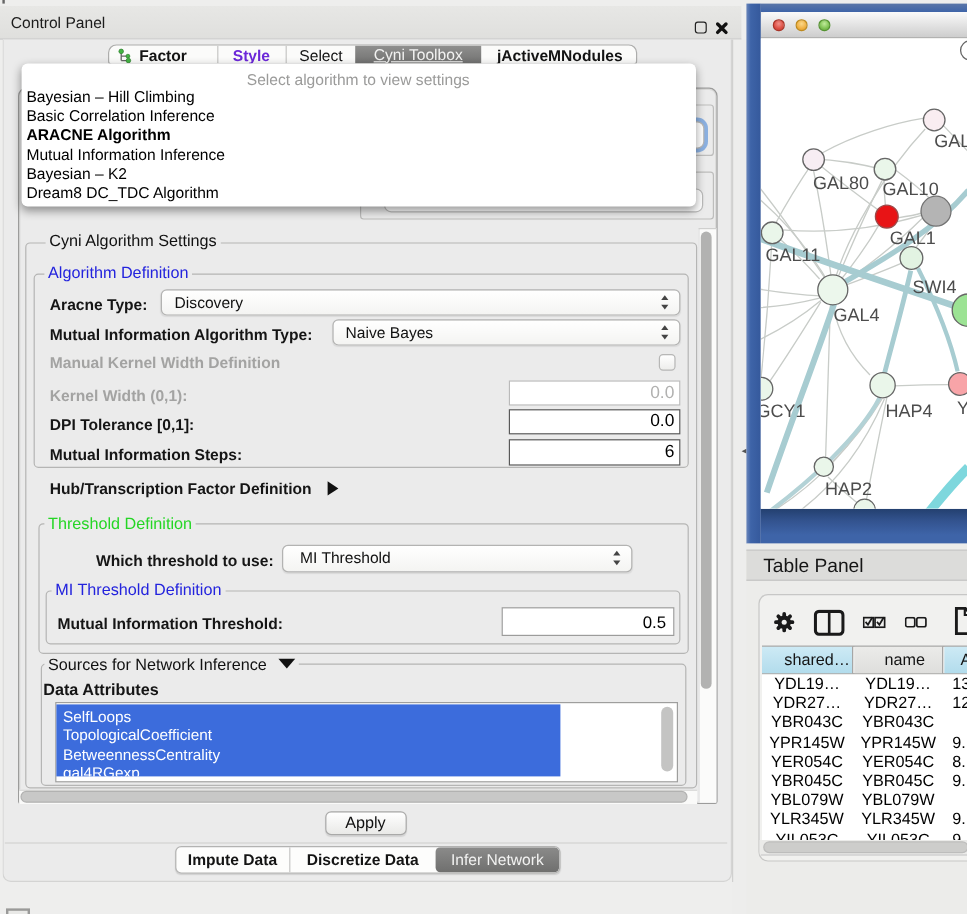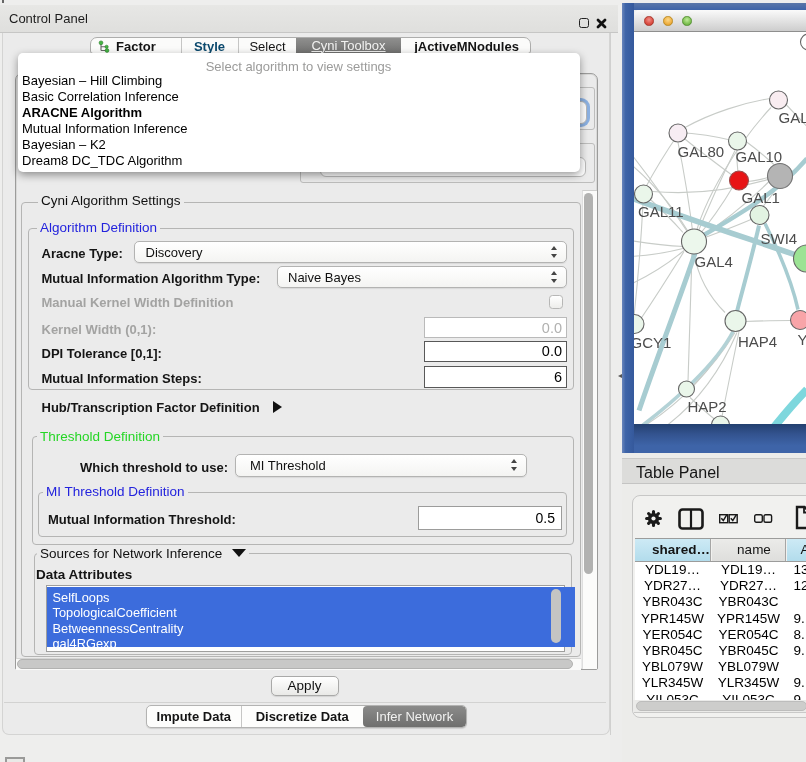--- a/index.html
+++ b/index.html
@@ -109,21 +109,21 @@
 </div>
 
 <div class="grp" style="left:33.5px;top:553px;width:538px;height:102px;"></div>
 <div class="leg" style="left:37px;top:546.5px;">Sources for Network Inference <span style="display:inline-block;
   width:0;height:0;border-left:7px solid transparent;border-right:7px solid transparent;
   border-top:8px solid #111;vertical-align:1px;margin-left:6px;"></span></div>
 
 <div class="lbl" style="left:36px;top:567px;font-size:13.5px;">Data Attributes</div>
 
 <div class="abs" style="left:45.5px;top:585px;width:519.5px;height:67px;background:#fff;border:1px solid #9e9e9d;"></div>
-<div class="abs" style="left:46.5px;top:586.5px;width:528px;height:60.3px;background:#3c6cdc;overflow:hidden;">
+<div class="abs" style="left:46.5px;top:586.5px;width:420px;height:60.3px;background:#3c6cdc;overflow:hidden;">
   <div style="font-size:12.8px;color:#fff;line-height:15.4px;padding-left:6px;padding-top:3.5px;">SelfLoops<br>TopologicalCoefficient<br>BetweennessCentrality<br>gal4RGexp</div>
 </div>
 <div class="abs" style="left:551px;top:589px;width:10px;height:54px;background:#c4c4c3;border-radius:5px;"></div>
 
 <div class="abs" style="left:582px;top:190px;width:15px;height:479px;background:#fbfbfa;
   border-left:1px solid #dedede;border-top:1px solid #cfcfce;"></div>
 <div class="abs" style="left:584px;top:192.5px;width:8.5px;height:381px;background:#b2b2b1;border-radius:4.5px;"></div>
 <div class="abs" style="left:16px;top:657.5px;width:565px;height:12px;background:#fafaf9;border-top:1px solid #d5d5d4;"></div>
 <div class="abs" style="left:17px;top:659px;width:556px;height:9.5px;background:#c8c8c7;border:1px solid #b2b2b1;border-radius:5px;"></div>
 
@@ -148,21 +148,21 @@
 <div class="abs" style="left:90px;top:36.5px;width:441px;height:17.5px;background:#fbfbfa;border:1px solid #adadac;
   border-radius:7px 7px 3px 3px;overflow:hidden;">
   <svg class="abs" style="left:6.5px;top:2px;" width="12" height="13" viewBox="0 0 12 13">
     <path d="M3 3.5 L3 10.5 M3 6.8 L8 6.8 M3 10.5 L8.5 10.5" stroke="#666" stroke-width="1.1" fill="none"></path>
     <circle cx="3" cy="2.8" r="1.9" fill="#44b544" stroke="#2c7f2c" stroke-width=".6"></circle>
     <circle cx="8.6" cy="6.8" r="1.6" fill="#44b544" stroke="#2c7f2c" stroke-width=".6"></circle>
     <circle cx="9" cy="10.5" r="1.9" fill="#44b544" stroke="#2c7f2c" stroke-width=".6"></circle>
   </svg>
   <div class="abs" style="left:25px;top:1px;font-size:13px;font-weight:bold;color:#141414;">Factor</div>
   <div class="abs" style="left:89.5px;top:0;width:1px;height:17.5px;background:#c6c6c5;"></div>
-  <div class="abs" style="left:90.5px;top:1px;width:56px;text-align:center;font-size:13px;font-weight:bold;color:#0c4a6e;">Style</div>
+  <div class="abs" style="left:90.5px;top:1px;width:56px;text-align:center;font-size:13px;font-weight:bold;color:#6d28d9;">Style</div>
   <div class="abs" style="left:147px;top:0;width:1px;height:17.5px;background:#c6c6c5;"></div>
   <div class="abs" style="left:148px;top:1px;width:57px;text-align:center;font-size:13px;font-weight:normal;color:#141414;">Select</div>
   <div class="abs" style="left:205px;top:0;width:105px;height:17.5px;background:linear-gradient(#8f8f8e,#6e6e6d);
     text-align:center;font-size:13px;color:#f2f2f1;line-height:16.5px;text-decoration:underline;">Cyni Toolbox</div>
   <div class="abs" style="left:310px;top:1px;width:131px;text-align:center;font-size:13px;font-weight:bold;color:#141414;">jActiveMNodules</div>
 </div>
 
 <div class="abs" style="left:17.5px;top:52.5px;width:562px;height:119.5px;background:#fff;border-radius:5px;
   box-shadow:0 3px 8px rgba(0,0,0,.4);z-index:50;">
   <div class="abs" style="left:0;top:6px;width:562px;text-align:center;font-size:13px;color:#9b9b9a;">Select algorithm to view settings</div>
@@ -307,21 +307,21 @@
   <rect x="0.7" y="0.7" width="7.6" height="7.6" rx="1.5" fill="none" stroke="#1a1a1a" stroke-width="1.4"></rect>
   <rect x="10" y="0.7" width="7.6" height="7.6" rx="1.5" fill="none" stroke="#1a1a1a" stroke-width="1.4"></rect>
 </svg>
 <svg class="abs" style="left:794.5px;top:505px;" width="15" height="25" viewBox="0 0 15 25">
   <path d="M2 2 H9.5 L14.5 7 V23 H2 Z" fill="none" stroke="#1a1a1a" stroke-width="2.4"></path>
   <path d="M9 2.5 V7.5 H14" fill="none" stroke="#1a1a1a" stroke-width="1.8"></path>
 </svg>
 
 <div class="abs" style="left:634.5px;top:538px;width:172px;height:23.5px;border-top:1px solid #9c9c9b;border-bottom:1px solid #9c9c9b;">
   <div class="abs" style="left:0;top:0;width:76px;height:21.5px;background:linear-gradient(#cdeaf5,#b2dcec);
-    border-right:1px solid #a6a6a5;text-align:center;line-height:21.5px;font-size:13.5px;color:#141414;font-weight:bold;">
+    border-right:1px solid #a6a6a5;text-align:center;line-height:21.5px;font-size:13.5px;color:#141414;">
     <span style="position:relative;left:9px;">shared…</span></div>
   <div class="abs" style="left:77px;top:0;width:74px;height:21.5px;background:linear-gradient(#ebebe9,#dededc);
     border-right:1px solid #a6a6a5;text-align:center;line-height:21.5px;font-size:13.5px;color:#141414;">
     <span style="position:relative;left:6px;">name</span></div>
   <div class="abs" style="left:152px;top:0;width:20px;height:21.5px;background:linear-gradient(#cdeaf5,#b2dcec);
     line-height:21.5px;font-size:13.5px;color:#141414;padding-left:14px;">A</div>
 </div>
 <div class="abs" style="left:634.5px;top:562px;width:172px;height:138px;background:#fff;overflow:hidden;font-size:13.5px;color:#000;">
   <div class="abs" style="left:0;top:0;width:76px;text-align:center;line-height:16.2px;">
     YDL19…<br>YDR27…<br>YBR043C<br>YPR145W<br>YER054C<br>YBR045C<br>YBL079W<br>YLR345W<br>YIL053C</div>

